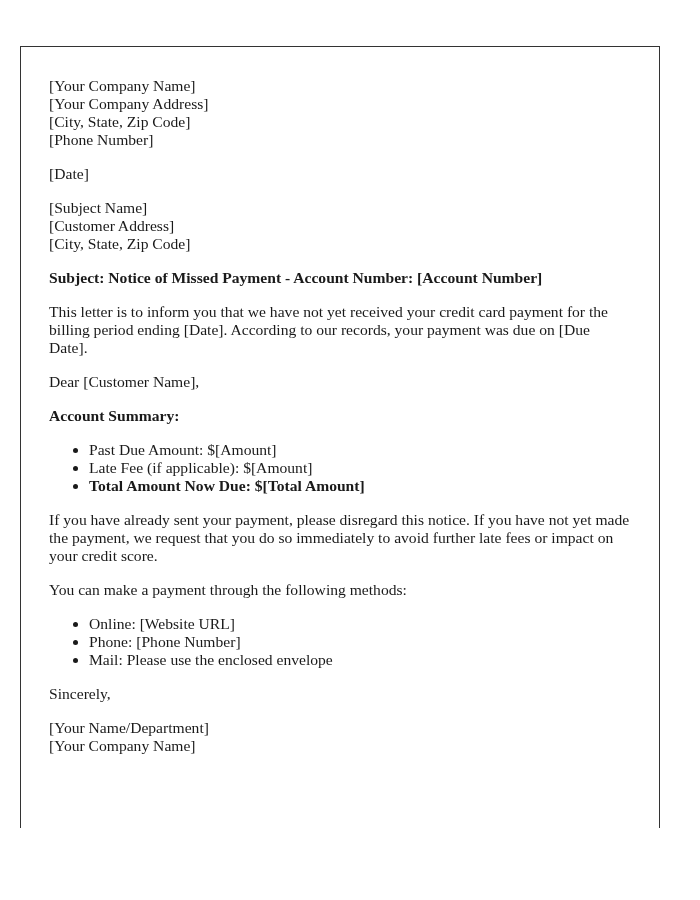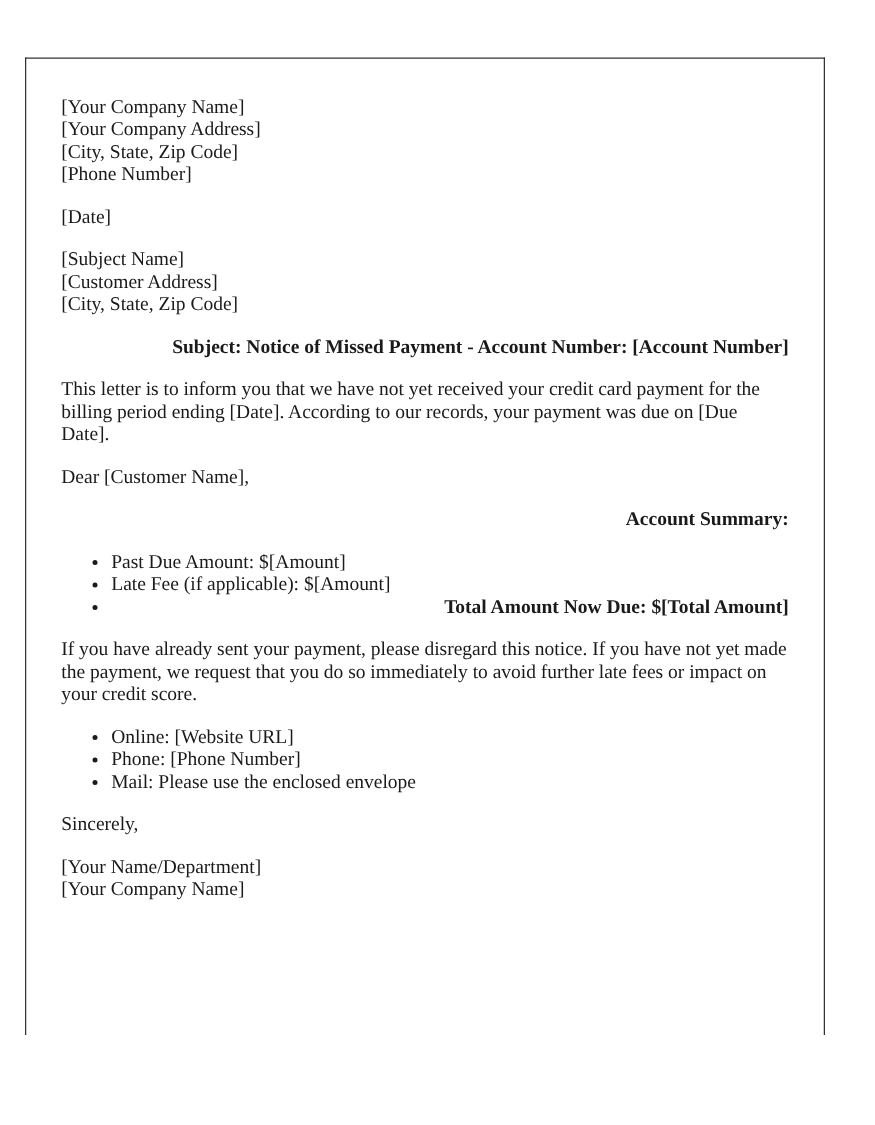--- a/index.html
+++ b/index.html
@@ -13,21 +13,21 @@
     border-right: 1px solid #333333;
     box-sizing: border-box;
     padding: 30px 28px 0 28px;
     font-family: "Liberation Serif", "DejaVu Serif", serif;
     font-size: 15.6px;
     line-height: 18px;
     color: #1a1a1a;
     margin-top: 26px;
   }
   p { margin: 0 0 16px 0; }
-  .bold { font-weight: bold; text-align: right; }
+  .bold { font-weight: bold; }
   ul { margin: 0 0 16px 0; padding-left: 40px; }
   li { margin: 0; }
 </style>
 </head>
 <body>
 
 <div class="page">
   <p>
     <span>[Your Company Name]</span><br>
     <span>[Your Company Address]</span><br>
@@ -43,20 +43,21 @@
   <p class="bold">Subject: Notice of Missed Payment - Account Number: [Account Number]</p>
   <p>This letter is to inform you that we have not yet received your credit card payment for the billing period ending [Date]. According to our records, your payment was due on [Due Date].</p>
   <p>Dear [Customer Name],</p>
   <p class="bold">Account Summary:</p>
   <ul>
     <li>Past Due Amount: $[Amount]</li>
     <li>Late Fee (if applicable): $[Amount]</li>
     <li class="bold">Total Amount Now Due: $[Total Amount]</li>
   </ul>
   <p>If you have already sent your payment, please disregard this notice. If you have not yet made the payment, we request that you do so immediately to avoid further late fees or impact on your credit score.</p>
+  <p>You can make a payment through the following methods:</p>
   <ul>
     <li>Online: [Website URL]</li>
     <li>Phone: [Phone Number]</li>
     <li>Mail: Please use the enclosed envelope</li>
   </ul>
   <p>Sincerely,</p>
   <p>
     <span>[Your Name/Department]</span><br>
     <span>[Your Company Name]</span>
   </p>

